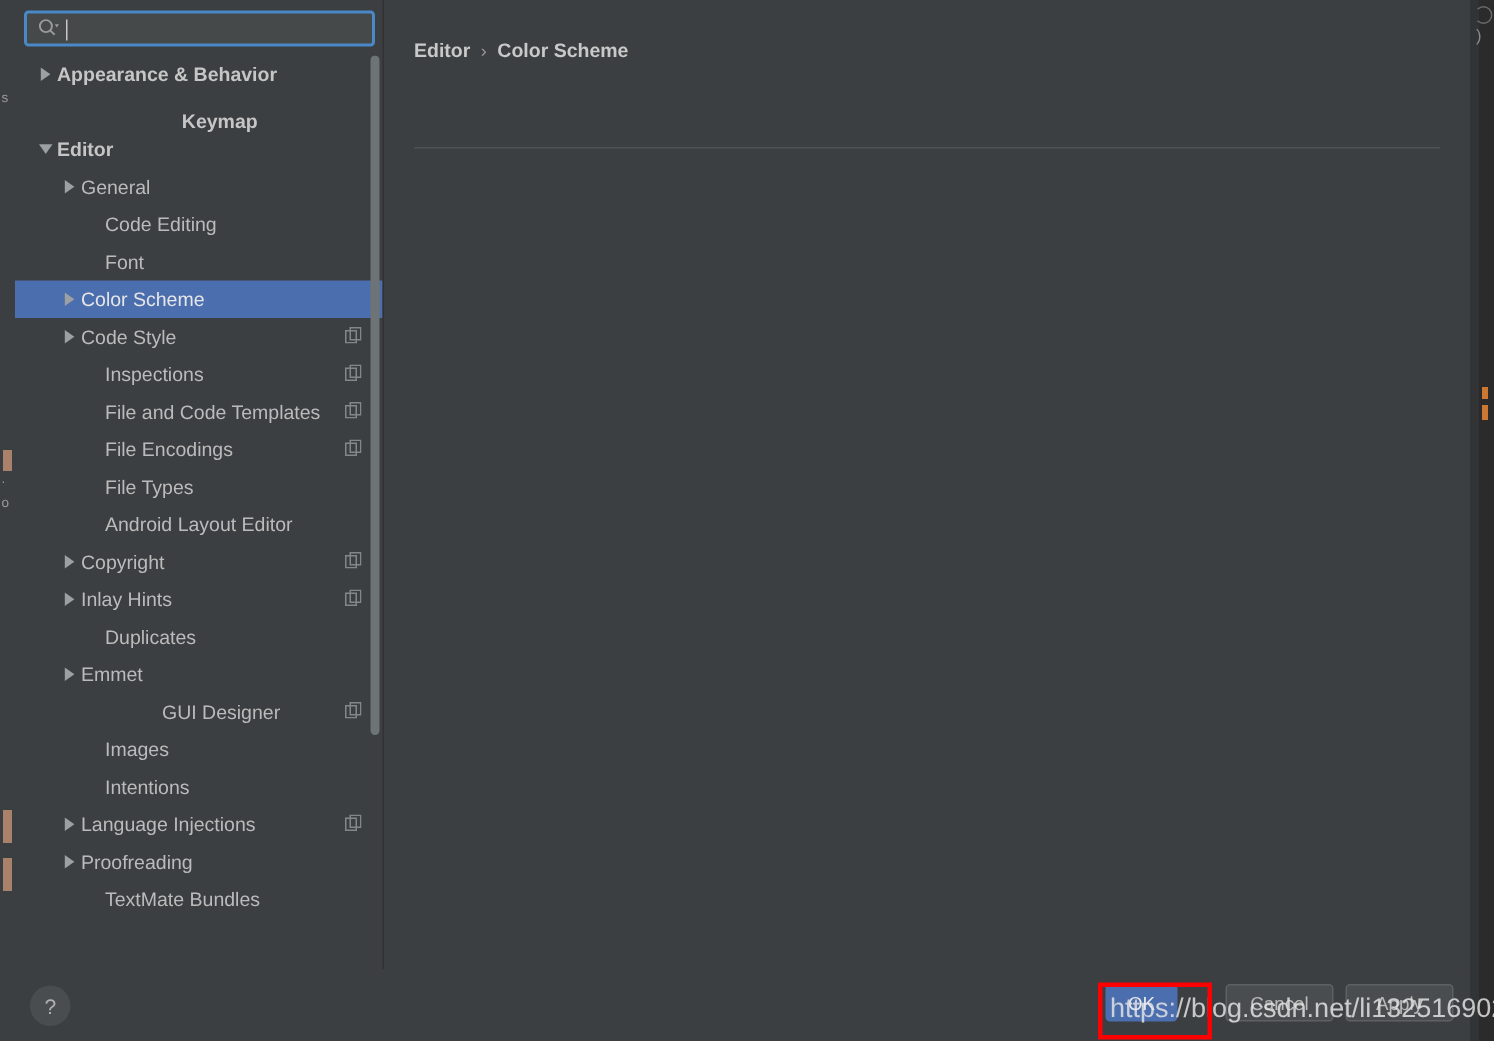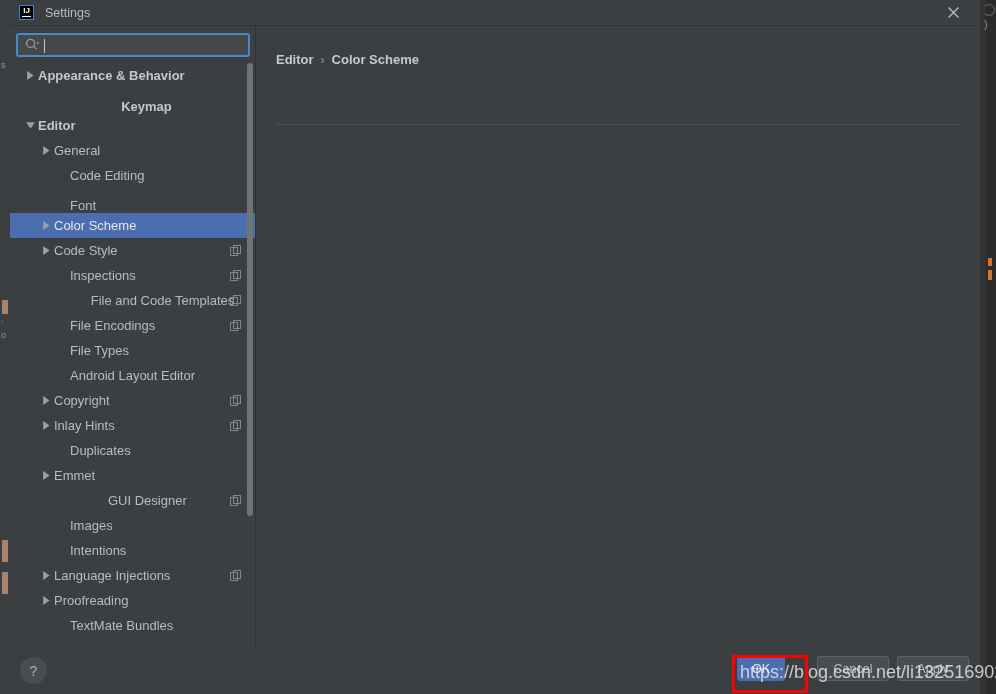--- a/index.html
+++ b/index.html
@@ -442,33 +442,20 @@
   <div class="ide-right-area"></div>
   <div class="ide-right-strip"></div>
   <div class="ide-right-circle"></div>
   <div class="ide-right-paren">)</div>
   <div class="ide-right-mark" style="top:258px;height:8px;"></div>
   <div class="ide-right-mark" style="top:270px;height:10px;"></div>
 </div>
 
 <div id="settings-dialog">
 
-  <div id="title-bar">
-    <div class="app-icon">
-      <div class="ij-text">IJ</div>
-      <div class="ij-underline"></div>
-    </div>
-    <div id="window-title">Settings</div>
-    <div id="close-button">
-      <svg width="13" height="13" viewBox="0 0 13 13">
-        <line x1="1.5" y1="1.5" x2="11.5" y2="11.5" stroke="#c0c0c0" stroke-width="1.3"></line>
-        <line x1="11.5" y1="1.5" x2="1.5" y2="11.5" stroke="#c0c0c0" stroke-width="1.3"></line>
-      </svg>
-    </div>
-  </div>
 
   <div id="dialog-body">
 
     <div id="left-pane">
 
       <div id="search-wrap">
         <div id="search-box">
           <span class="search-icon">
             <svg width="15" height="14" viewBox="0 0 15 14">
               <circle cx="5.6" cy="5.4" r="4" fill="none" stroke="#9a9a9a" stroke-width="1.3"></circle>
@@ -512,21 +499,21 @@
                 </svg>
               </span>
               <span class="tree-label">General</span>
             </div>
             <div class="tree-row" style="padding-left: 44px;">
               <span class="tree-arrow empty">
                 <svg width="9" height="11" viewBox="0 0 9 11"></svg>
               </span>
               <span class="tree-label">Code Editing</span>
             </div>
-            <div class="tree-row" style="padding-left: 44px; align-items: flex-end;">
+            <div class="tree-row" style="padding-left: 44px;">
               <span class="tree-arrow empty">
                 <svg width="9" height="11" viewBox="0 0 9 11"></svg>
               </span>
               <span class="tree-label">Font</span>
             </div>
             <div class="tree-row selected" style="padding-left: 28px;">
               <span class="tree-arrow">
                 <svg width="9" height="11" viewBox="0 0 9 11">
                   <path d="M1.2 1 L7.6 5.5 L1.2 10 Z" fill="#9da0a2"></path>
                 </svg>
@@ -548,21 +535,21 @@
             <div class="tree-row" style="padding-left: 44px;">
               <span class="tree-arrow empty">
                 <svg width="9" height="11" viewBox="0 0 9 11"></svg>
               </span>
               <span class="tree-label">Inspections</span>
               <span class="copy-badge"><svg width="11" height="11" viewBox="0 0 11 11">
                   <rect x="0.5" y="2.5" width="7" height="8" fill="none" stroke="#9da0a2" stroke-width="1"></rect>
                   <rect x="3.5" y="0.5" width="7" height="8" fill="none" stroke="#9da0a2" stroke-width="1"></rect>
                 </svg></span>
             </div>
-            <div class="tree-row" style="padding-left: 44px; justify-content: center;">
+            <div class="tree-row" style="padding-left: 44px;">
               <span class="tree-arrow empty">
                 <svg width="9" height="11" viewBox="0 0 9 11"></svg>
               </span>
               <span class="tree-label">File and Code Templates</span>
               <span class="copy-badge"><svg width="11" height="11" viewBox="0 0 11 11">
                   <rect x="0.5" y="2.5" width="7" height="8" fill="none" stroke="#9da0a2" stroke-width="1"></rect>
                   <rect x="3.5" y="0.5" width="7" height="8" fill="none" stroke="#9da0a2" stroke-width="1"></rect>
                 </svg></span>
             </div>
             <div class="tree-row" style="padding-left: 44px;">

